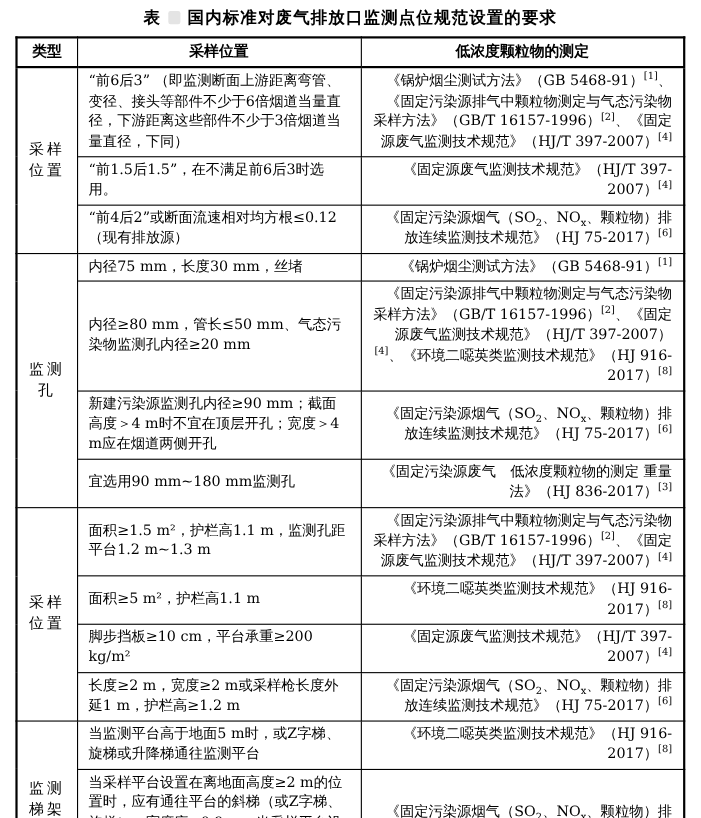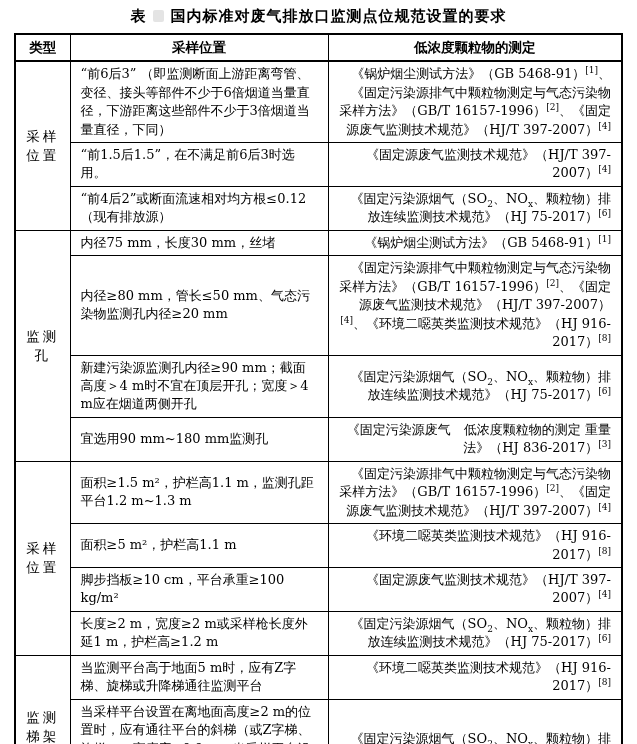--- a/index.html
+++ b/index.html
@@ -100,31 +100,31 @@
     <tr>
       <td class="type" rowspan="4">采样位置</td>
       <td class="req">面积≥1.5 m²，护栏高1.1 m，监测孔距平台1.2 m~1.3 m</td>
       <td class="std"><span>《固定污染源排气中颗粒物测定与气态污染物采样方法》（GB/T 16157-1996）</span><sup>[2]</sup><span>、《固定源废气监测技术规范》（HJ/T 397-2007）</span><sup>[4]</sup></td>
     </tr>
     <tr>
       <td class="req">面积≥5 m²，护栏高1.1 m</td>
       <td class="std"><span>《环境二噁英类监测技术规范》（HJ 916-2017）</span><sup>[8]</sup></td>
     </tr>
     <tr>
-      <td class="req">脚步挡板≥10 cm，平台承重≥100 kg/m²</td>
+      <td class="req">脚步挡板≥10 cm，平台承重≥200 kg/m²</td>
       <td class="std"><span>《固定源废气监测技术规范》（HJ/T 397-2007）</span><sup>[4]</sup></td>
     </tr>
     <tr>
       <td class="req">长度≥2 m，宽度≥2 m或采样枪长度外延1 m，护栏高≥1.2 m</td>
       <td class="std"><span>《固定污染源烟气（SO</span><sub>2</sub><span>、NO</span><sub>x</sub><span>、颗粒物）排放连续监测技术规范》（HJ 75-2017）</span><sup>[6]</sup></td>
     </tr>
 
     <tr>
       <td class="type" rowspan="2">监测梯架</td>
-      <td class="req">当监测平台高于地面5 m时，应有Z字梯、旋梯或升降梯通往监测平台</td>
+      <td class="req">当监测平台高于地面5 m时，或Z字梯、旋梯或升降梯通往监测平台</td>
       <td class="std"><span>《环境二噁英类监测技术规范》（HJ 916-2017）</span><sup>[8]</sup></td>
     </tr>
     <tr>
       <td class="req">当采样平台设置在离地面高度≥2 m的位置时，应有通往平台的斜梯（或Z字梯、旋梯），宽度应≥0.9 m；当采样平台设置在离地面高度≥20 m的位置时，应有通往平台的升降梯</td>
       <td class="std">
         <span>《固定污染源烟气（SO</span><sub>2</sub><span>、NO</span><sub>x</sub><span>、颗粒物）排放连续监测技术规范》（HJ 75-2017）</span>
       </td>
     </tr>
   </tbody>
 </table>

